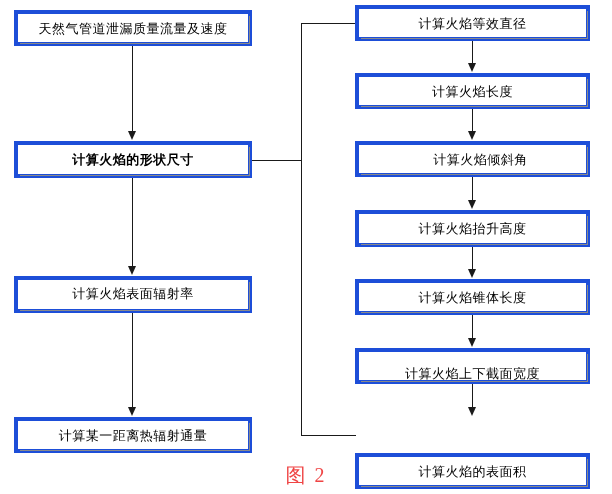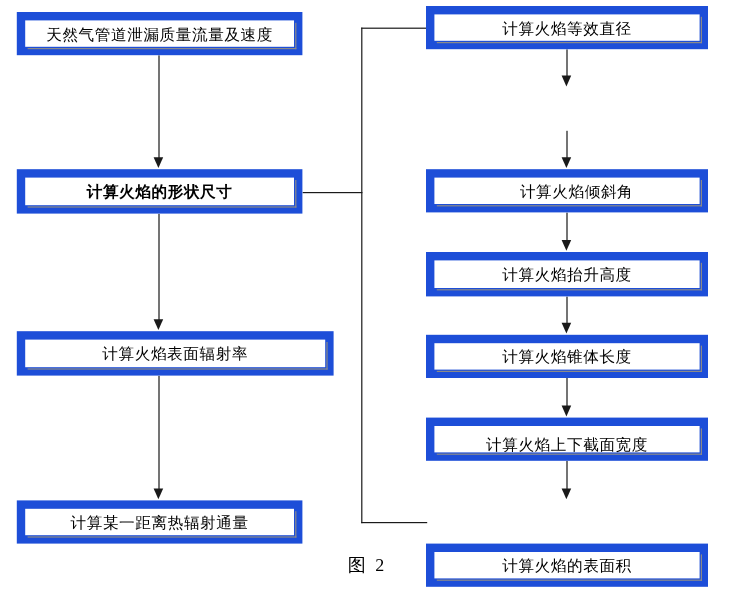--- a/index.html
+++ b/index.html
@@ -13,21 +13,21 @@
   #canvas {
     position: relative;
     width: 612px;
     height: 494px;
     background: #ffffff;
     overflow: hidden;
   }
   .node {
     position: absolute;
     box-sizing: border-box;
-    border: 7px solid #1d4ed8;
+    border: 4px solid #1d4ed8;
     background: #ffffff;
     display: flex;
     align-items: center;
     justify-content: center;
     color: #000000;
     font-size: 13px;
     letter-spacing: 0.5px;
     line-height: 1;
     white-space: nowrap;
     z-index: 3;
@@ -64,50 +64,53 @@
     border-left: 4px solid transparent;
     border-right: 4px solid transparent;
     border-top: 9px solid #1a1a1a;
     z-index: 2;
   }
   .caption {
     position: absolute;
     left: 0;
     right: 0;
     text-align: center;
-    font-size: 15px;
-    color: #000000;
+    font-size: 20px;
+    color: #ef4444;
     letter-spacing: 2px;
   }
 </style>
 </head>
 <body>
 
 <div id="canvas">
 
   <div class="node" style="left:14px; top:10px; width:238px; height:36px;">
     <span>天然气管道泄漏质量流量及速度</span>
   </div>
 
   <div class="node" style="left:14px; top:141px; width:238px; height:37px;font-weight:bold;">
     <span>计算火焰的形状尺寸</span>
   </div>
 
-  <div class="node" style="left:14px; top:276px; width:264px; height:37px;">
+  <div class="node" style="left:14px; top:276px; width:238px; height:37px;font-family:Liberation Mono, monospace;">
     <span>计算火焰表面辐射率</span>
   </div>
 
   <div class="node" style="left:355px; top:5px; width:235px; height:36px;">
     <span>计算火焰等效直径</span>
   </div>
 
   <div class="node" style="left:14px; top:417px; width:238px; height:36px;">
     <span>计算某一距离热辐射通量</span>
   </div>
 
+  <div class="node" style="left:355px; top:73px; width:235px; height:36px;">
+    <span>计算火焰长度</span>
+  </div>
 
   <div class="node" style="left:355px; top:141px; width:235px; height:36px;padding-left:16px;">
     <span>计算火焰倾斜角</span>
   </div>
 
   <div class="node" style="left:355px; top:210px; width:235px; height:37px;">
     <span>计算火焰抬升高度</span>
   </div>
 
   <div class="node" style="left:355px; top:279px; width:235px; height:36px;">

